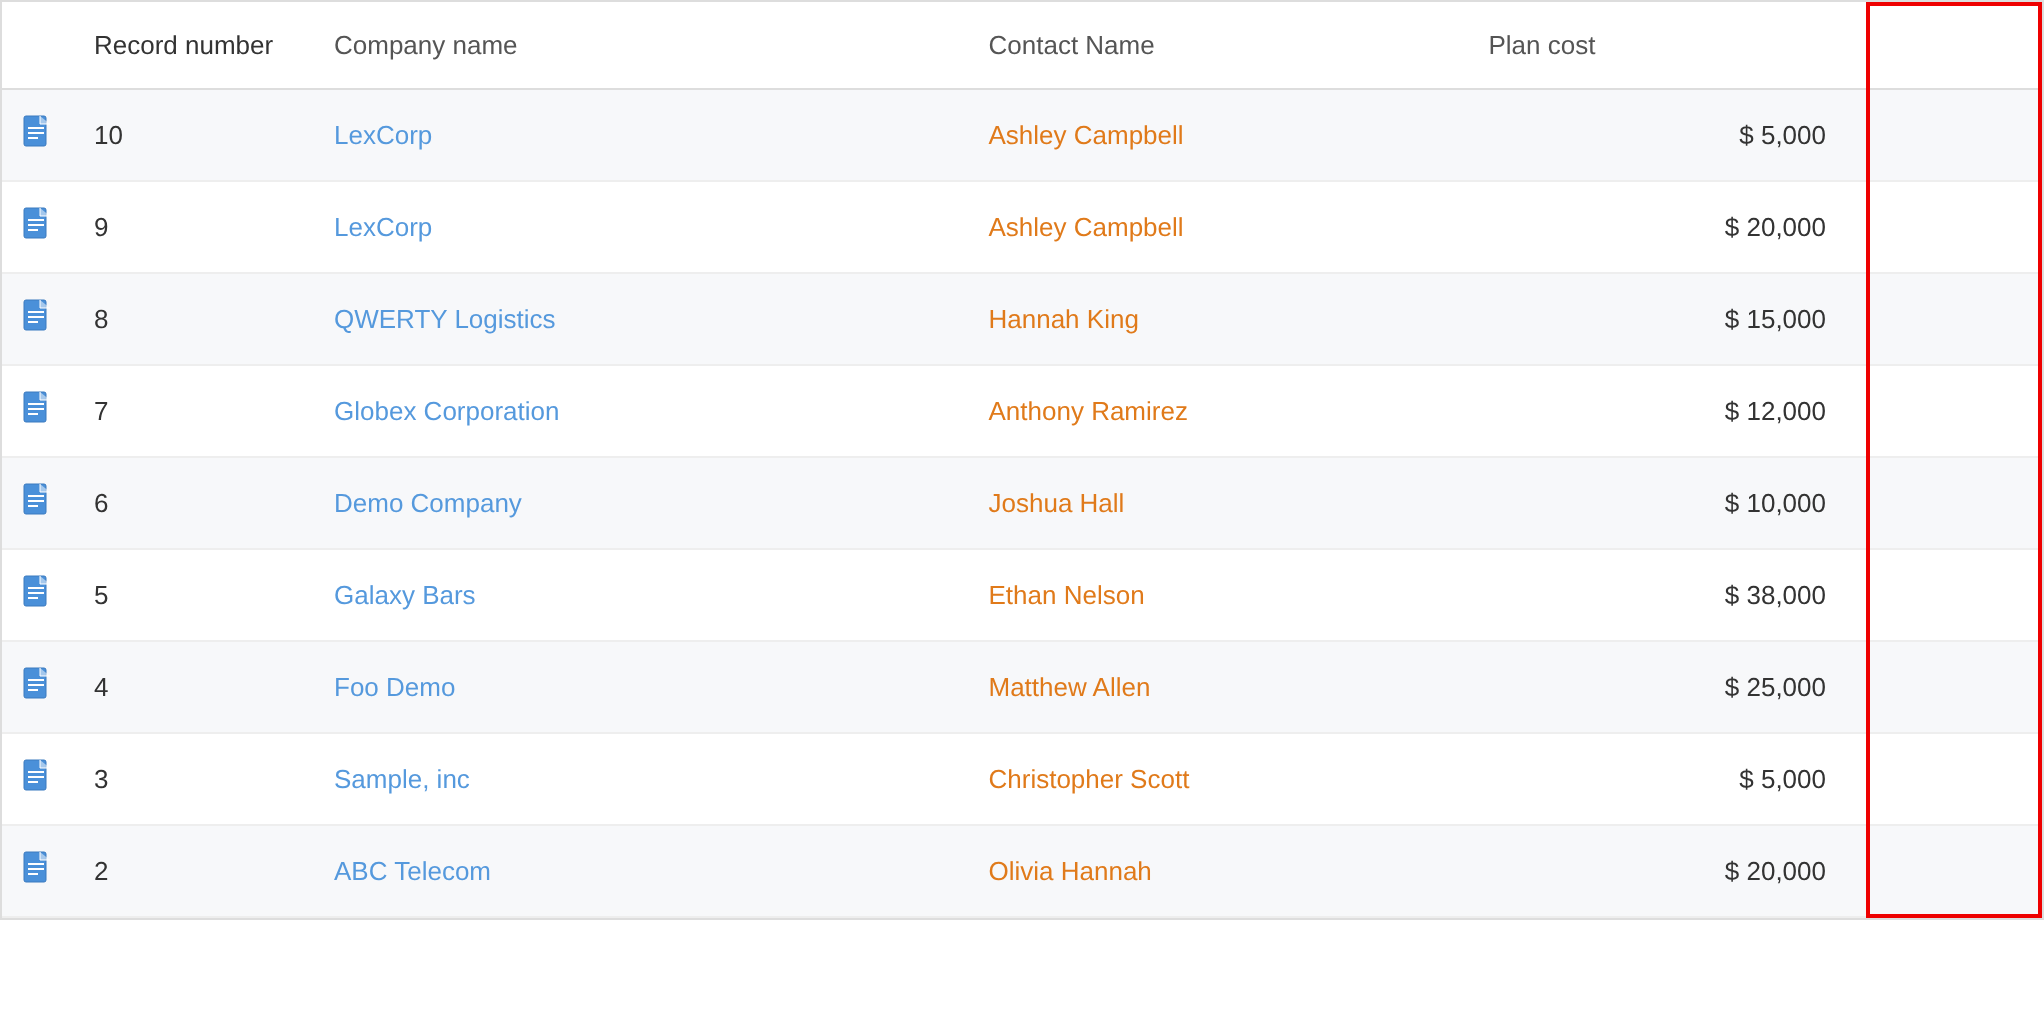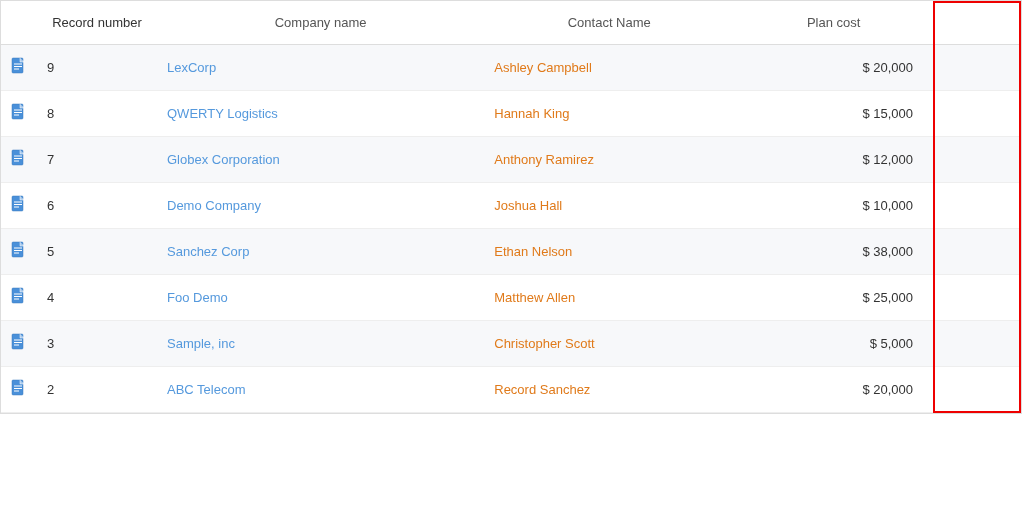--- a/index.html
+++ b/index.html
@@ -27,21 +27,21 @@
       width: 100%;
       border-collapse: collapse;
     }
 
     thead tr {
       background: #fff;
     }
 
     thead th {
       padding: 14px 10px;
-      text-align: center;
+      text-align: left;
       font-weight: normal;
       color: #555;
       border-bottom: 1px solid #ddd;
       font-size: 13px;
     }
 
     thead th.plan-cost {
     }
 
     tbody tr {
@@ -112,20 +112,38 @@
       <tr>
         <th style="width:30px;"></th>
         <th class="record-num">Record number</th>
         <th>Company name</th>
         <th>Contact Name</th>
         <th class="plan-cost">Plan cost</th>
         <th style="width:88px;"></th>
       </tr>
     </thead>
     <tbody id="table-body">
+    <tr>
+          <td class="icon-cell">
+      <span>
+        <svg viewBox="0 0 16 18" width="16" height="18" xmlns="http://www.w3.org/2000/svg">
+          <rect x="1" y="1" width="11" height="15" rx="1" ry="1" fill="#4a90d9" stroke="#3a7abf" stroke-width="0.5"></rect>
+          <polyline points="9,1 9,5 14,5" fill="none" stroke="#fff" stroke-width="0.5"></polyline>
+          <polygon points="9,1 14,5 9,5" fill="#fff" opacity="0.5"></polygon>
+          <line x1="3" y1="7" x2="11" y2="7" stroke="#fff" stroke-width="1"></line>
+          <line x1="3" y1="9.5" x2="11" y2="9.5" stroke="#fff" stroke-width="1"></line>
+          <line x1="3" y1="12" x2="8" y2="12" stroke="#fff" stroke-width="1"></line>
+        </svg>
+      </span></td>
+          <td class="record-num">10</td>
+          <td><a class="company-link">LexCorp</a></td>
+          <td class="contact-name-col"><a class="contact-link">Ashley Campbell</a></td>
+          <td class="plan-cost-col">$ 5,000</td>
+          <td></td>
+        </tr>
         <tr>
           <td class="icon-cell">
       <span>
         <svg viewBox="0 0 16 18" width="16" height="18" xmlns="http://www.w3.org/2000/svg">
           <rect x="1" y="1" width="11" height="15" rx="1" ry="1" fill="#4a90d9" stroke="#3a7abf" stroke-width="0.5"></rect>
           <polyline points="9,1 9,5 14,5" fill="none" stroke="#fff" stroke-width="0.5"></polyline>
           <polygon points="9,1 14,5 9,5" fill="#fff" opacity="0.5"></polygon>
           <line x1="3" y1="7" x2="11" y2="7" stroke="#fff" stroke-width="1"></line>
           <line x1="3" y1="9.5" x2="11" y2="9.5" stroke="#fff" stroke-width="1"></line>
           <line x1="3" y1="12" x2="8" y2="12" stroke="#fff" stroke-width="1"></line>
@@ -197,21 +215,21 @@
         <svg viewBox="0 0 16 18" width="16" height="18" xmlns="http://www.w3.org/2000/svg">
           <rect x="1" y="1" width="11" height="15" rx="1" ry="1" fill="#4a90d9" stroke="#3a7abf" stroke-width="0.5"></rect>
           <polyline points="9,1 9,5 14,5" fill="none" stroke="#fff" stroke-width="0.5"></polyline>
           <polygon points="9,1 14,5 9,5" fill="#fff" opacity="0.5"></polygon>
           <line x1="3" y1="7" x2="11" y2="7" stroke="#fff" stroke-width="1"></line>
           <line x1="3" y1="9.5" x2="11" y2="9.5" stroke="#fff" stroke-width="1"></line>
           <line x1="3" y1="12" x2="8" y2="12" stroke="#fff" stroke-width="1"></line>
         </svg>
       </span></td>
           <td class="record-num">5</td>
-          <td><a class="company-link">Sanchez Corp</a></td>
+          <td><a class="company-link">Galaxy Bars</a></td>
           <td class="contact-name-col"><a class="contact-link">Ethan Nelson</a></td>
           <td class="plan-cost-col">$ 38,000</td>
           <td></td>
         </tr>
         <tr>
           <td class="icon-cell">
       <span>
         <svg viewBox="0 0 16 18" width="16" height="18" xmlns="http://www.w3.org/2000/svg">
           <rect x="1" y="1" width="11" height="15" rx="1" ry="1" fill="#4a90d9" stroke="#3a7abf" stroke-width="0.5"></rect>
           <polyline points="9,1 9,5 14,5" fill="none" stroke="#fff" stroke-width="0.5"></polyline>
@@ -252,20 +270,20 @@
           <rect x="1" y="1" width="11" height="15" rx="1" ry="1" fill="#4a90d9" stroke="#3a7abf" stroke-width="0.5"></rect>
           <polyline points="9,1 9,5 14,5" fill="none" stroke="#fff" stroke-width="0.5"></polyline>
           <polygon points="9,1 14,5 9,5" fill="#fff" opacity="0.5"></polygon>
           <line x1="3" y1="7" x2="11" y2="7" stroke="#fff" stroke-width="1"></line>
           <line x1="3" y1="9.5" x2="11" y2="9.5" stroke="#fff" stroke-width="1"></line>
           <line x1="3" y1="12" x2="8" y2="12" stroke="#fff" stroke-width="1"></line>
         </svg>
       </span></td>
           <td class="record-num">2</td>
           <td><a class="company-link">ABC Telecom</a></td>
-          <td class="contact-name-col"><a class="contact-link">Record Sanchez</a></td>
+          <td class="contact-name-col"><a class="contact-link">Olivia Hannah</a></td>
           <td class="plan-cost-col">$ 20,000</td>
           <td></td>
         </tr>
       </tbody>
   </table>
   <div class="highlight-column"></div>
 </div>
 
 </body></html>

